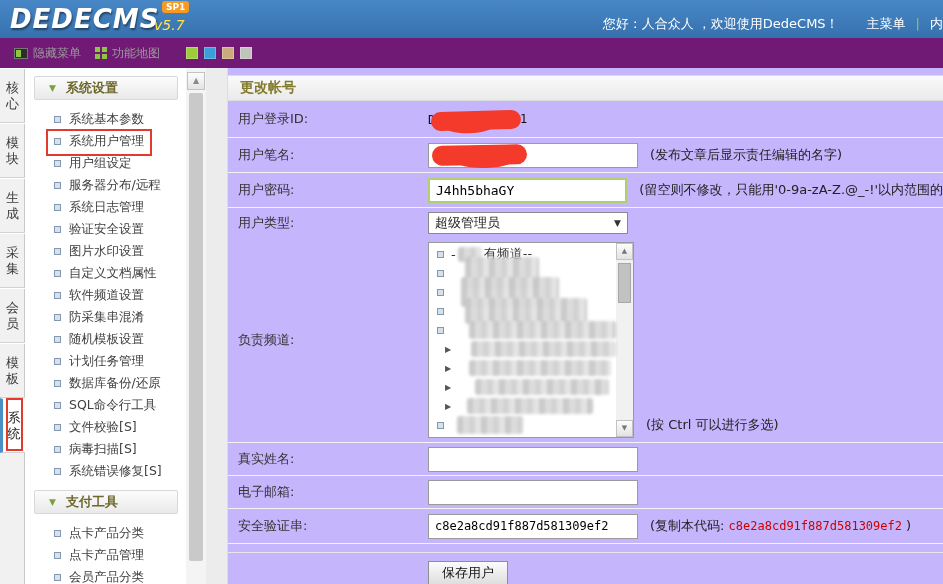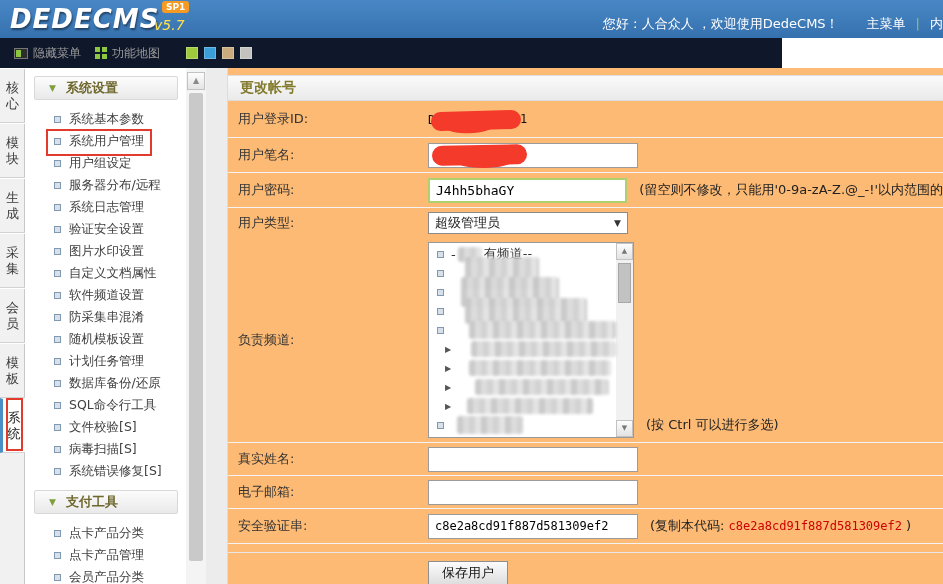--- a/index.html
+++ b/index.html
@@ -16,21 +16,21 @@
     font-size:9px; font-weight:bold; padding:1px 4px; border-radius:3px; }
   .version { position:absolute; left:144px; top:17px; color:#ffe14d; font-size:14px;
     font-weight:normal; font-style:italic; }
   .top-right { position:absolute; right:0; top:0; height:47px; display:flex; align-items:center;
     color:#fff; font-size:13px; white-space:nowrap; }
   .top-right .greet { margin-right:28px; }
   .top-right a { color:#fff; text-decoration:none; }
   .top-sep { color:#8fc45e; margin:0 10px; }
 
   
-  .tool-bar { position:absolute; left:0; top:38px; width:782px; height:30px; background:#0f172a;
+  .tool-bar { position:absolute; left:0; top:38px; width:943px; height:30px; background:#701a75;
     display:flex; align-items:center; color:#9c9c9c; font-size:12px; }
   .tool-item { display:flex; align-items:center; margin-left:14px; cursor:pointer; }
   .tool-item .lbl { margin-left:5px; }
   .icon-hidemenu { width:14px; height:11px; border:1px solid #777; background:#2d2d2d; position:relative; }
   .icon-hidemenu::before { content:""; position:absolute; left:1px; top:1px; width:5px; height:7px; background:#8dc63f; }
   .icon-grid { width:12px; height:12px; display:grid; grid-template-columns:5px 5px; grid-template-rows:5px 5px; gap:2px; }
   .icon-grid span { background:#8dc63f; }
   .swatches { display:flex; margin-left:26px; }
   .swatch { width:12px; height:12px; margin-right:6px; border:1px solid rgba(255,255,255,.25); }
 
@@ -60,21 +60,21 @@
 
   
   .menu-scroll { position:absolute; left:186px; top:68px; width:20px; height:516px; background:#f4f4f4; }
   .scroll-btn { width:18px; height:18px; margin:4px auto 0; background:linear-gradient(#fdfdfd,#e4e4e4);
     border:1px solid #c2c2c2; color:#8a8a8a; font-size:8px; text-align:center; line-height:16px; cursor:pointer; }
   .menu-thumb { width:14px; margin:3px auto 0; height:468px; background:#c9c9c9; border-radius:2px; cursor:pointer; }
 
   .gutter { position:absolute; left:206px; top:68px; width:21px; height:516px; background:#ececec; }
 
   
-  .content { position:absolute; left:227px; top:68px; width:716px; height:516px; background:#fdba74;
+  .content { position:absolute; left:227px; top:68px; width:716px; height:516px; background:#c4b5fd;
     border-left:1px solid #ddd; }
   .content-title { margin-top:7px; height:26px; background:linear-gradient(#fafafa,#eaeaea);
     border-top:1px solid #ddd; border-bottom:1px solid #ddd; display:flex; align-items:center;
     padding-left:12px; font-size:14px; font-weight:bold; color:#827a2d; }
   .form { font-size:13px; color:#333; }
   .frow { display:flex; align-items:center; border-bottom:1px solid #f3f3f3; padding-left:10px; }
   .frow .flabel { width:190px; flex:none; }
   .r1{height:37px;} .r2{height:35px;} .r3{height:35px;} .r4{height:29px; border-bottom:none;}
   .r5{height:206px; align-items:center;} .r6{height:33px;} .r7{height:33px;} .r8{height:35px;}
   .rbtn{height:40px; border-bottom:none; border-top:1px solid #e7e7e7; margin-top:8px; align-items:flex-start; padding-top:8px;}
@@ -304,20 +304,21 @@
           <span class="frag" style="position:absolute; left:92px;">1</span>
         </span>
       </div>
 
       <div class="frow r2">
         <span class="flabel">用户笔名:</span>
         <span style="position:relative; display:inline-block;">
           <input class="txt-input" style="">
           <span class="scribble scr-pen"></span>
         </span>
+        <span class="hint">(发布文章后显示责任编辑的名字)</span>
       </div>
 
       <div class="frow r3">
         <span class="flabel">用户密码:</span>
         <input class="txt-input green" value="J4hh5bhaGY" style="">
         <span class="hint">(留空则不修改，只能用'0-9a-zA-Z.@_-!'以内范围的</span>
       </div>
 
       <div class="frow r4">
         <span class="flabel">用户类型:</span>

